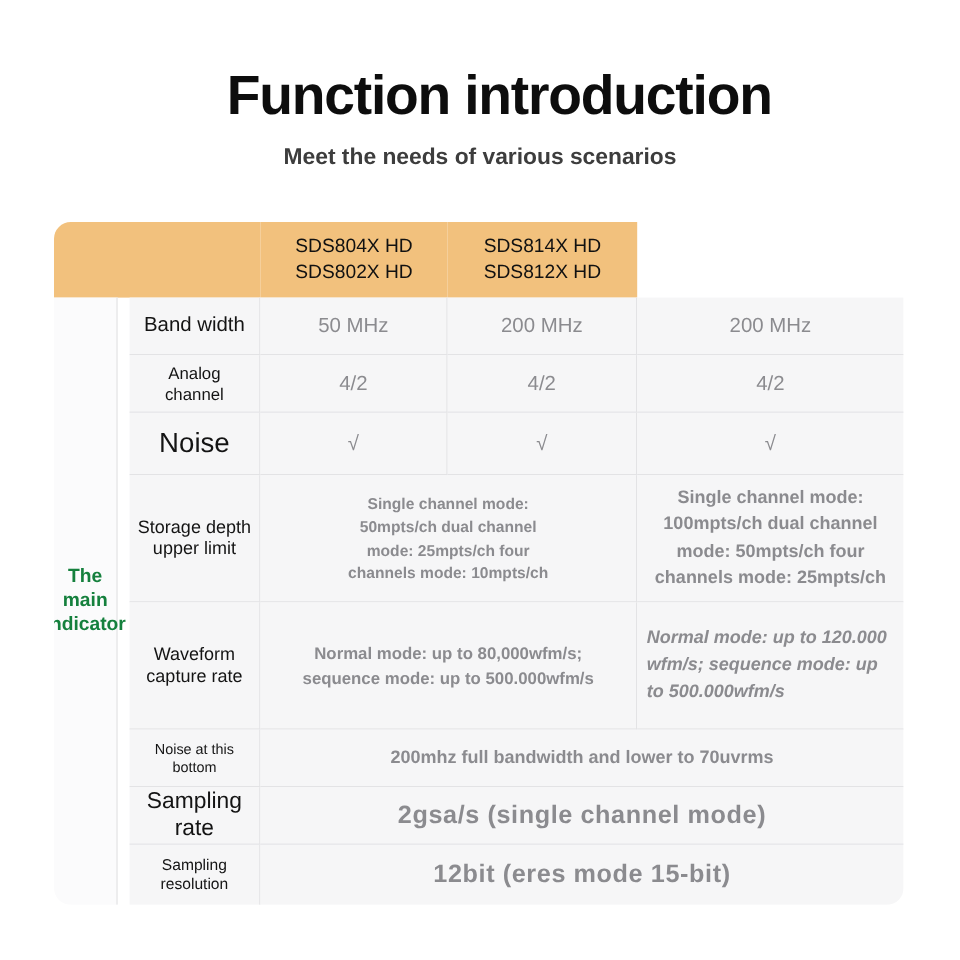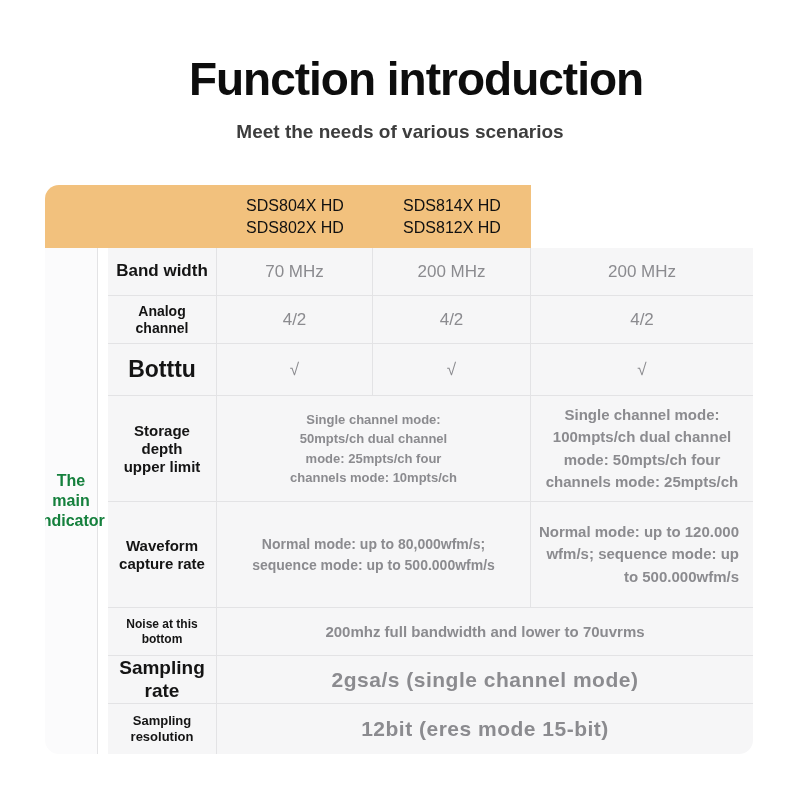--- a/index.html
+++ b/index.html
@@ -39,35 +39,35 @@
     text-align:center; white-space:pre-line;
     background:var(--header-bg,#f2c17d);
     color:#111; font-weight:normal; font-size:16px; line-height:1.35;
   }
   .side {
     background:var(--side-bg,#fbfbfc);
     border-right:1px solid var(--border,#e3e3e5);
     border-bottom:none;
     font-weight:bold; font-size:16px; line-height:1.25; color:#15803d;
   }
-  .lbl { font-weight:bold; color:var(--label-text,#141414); line-height:1.2;margin-left:10px; }
+  .lbl { font-weight:normal; color:var(--label-text,#141414); line-height:1.2;margin-left:10px; }
   .val { color:var(--value-text,#8b8b8f); font-weight:500; }
   .er { border-right:none; }
   .eb { border-bottom:none; }
   .fs12 { font-size:12px; }
   .fs13 { font-size:13px; }
   .fs14 { font-size:14px; }
   .fs15 { font-size:15px; }
   .fs17 { font-size:17px; }
   .fs18 { font-size:19px; }
   .fs21 { font-size:21px; letter-spacing:0.5px; }
   .fs23 { font-size:23px; }
   .w600 { font-weight:600; }
   .lh15 { line-height:1.5; }
-  .alignr { justify-content:flex-end; text-align:right; padding-right:14px; }
+  .alignr { justify-content:flex-end; text-align:left; padding-right:14px;font-style:italic; }
 </style>
 </head>
 <body>
 
 <div class="page">
 
   <h1 class="title">Function introduction</h1>
   <div class="subtitle">Meet the needs of various scenarios</div>
 
   <div class="spec-table">
@@ -75,30 +75,30 @@
     <div class="hd" style="grid-area:1/1/2/3"></div>
     <div class="hd" style="grid-area:1/3/2/4">SDS804X HD
 SDS802X HD</div>
     <div class="hd" style="grid-area:1/4/2/5">SDS814X HD
 SDS812X HD</div>
 
     <div class="cell side" style="grid-area:2/1/10/2">The main
 indicator</div>
 
     <div class="cell lbl fs17" style="grid-area:2/2/3/3">Band width</div>
-    <div class="cell val fs17" style="grid-area:2/3/3/4">70 MHz</div>
+    <div class="cell val fs17" style="grid-area:2/3/3/4">50 MHz</div>
     <div class="cell val fs17" style="grid-area:2/4/3/5">200 MHz</div>
     <div class="cell val fs17 er" style="grid-area:2/5/3/6">200 MHz</div>
 
     <div class="cell lbl fs14" style="grid-area:3/2/4/3">Analog channel</div>
     <div class="cell val fs17" style="grid-area:3/3/4/4">4/2</div>
     <div class="cell val fs17" style="grid-area:3/4/4/5">4/2</div>
     <div class="cell val fs17 er" style="grid-area:3/5/4/6">4/2</div>
 
-    <div class="cell lbl fs23" style="grid-area:4/2/5/3">Botttu</div>
+    <div class="cell lbl fs23" style="grid-area:4/2/5/3">Noise</div>
     <div class="cell val fs17" style="grid-area:4/3/5/4">√</div>
     <div class="cell val fs17" style="grid-area:4/4/5/5">√</div>
     <div class="cell val fs17 er" style="grid-area:4/5/5/6">√</div>
 
     <div class="cell lbl fs15" style="grid-area:5/2/6/3">Storage depth
 upper limit</div>
     <div class="cell val fs13 w600 lh15" style="grid-area:5/3/6/5">Single channel mode:
 50mpts/ch dual channel
 mode: 25mpts/ch four
 channels mode: 10mpts/ch</div>

